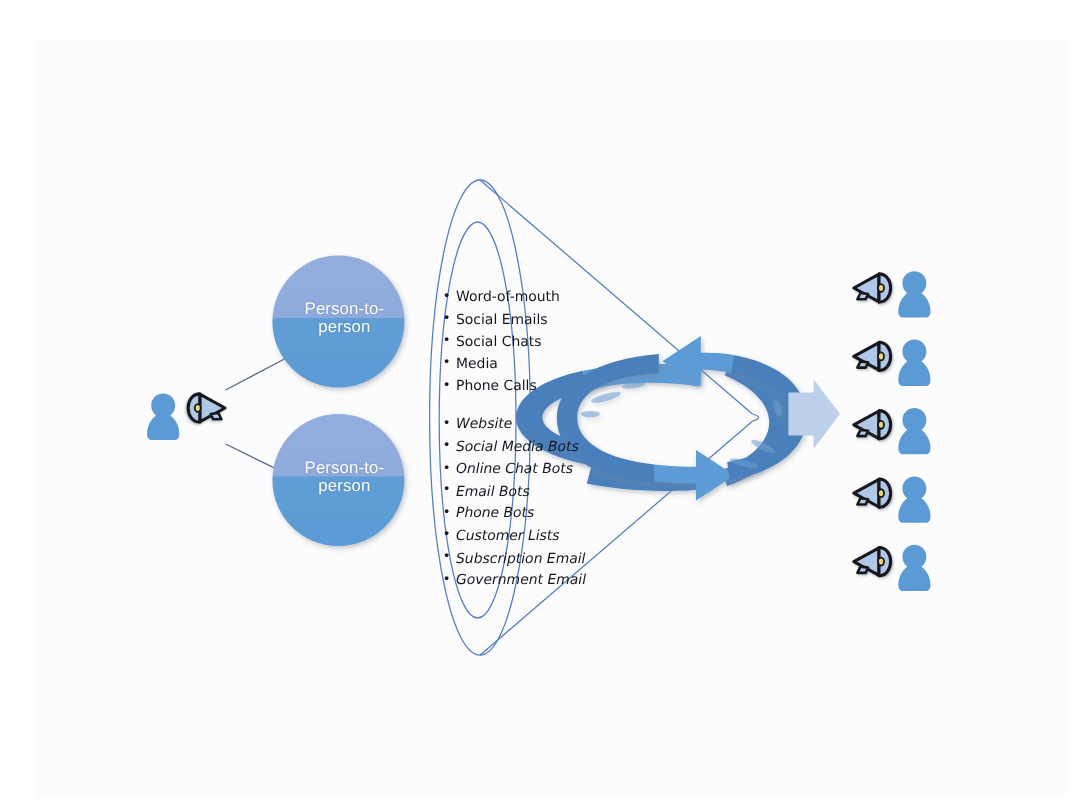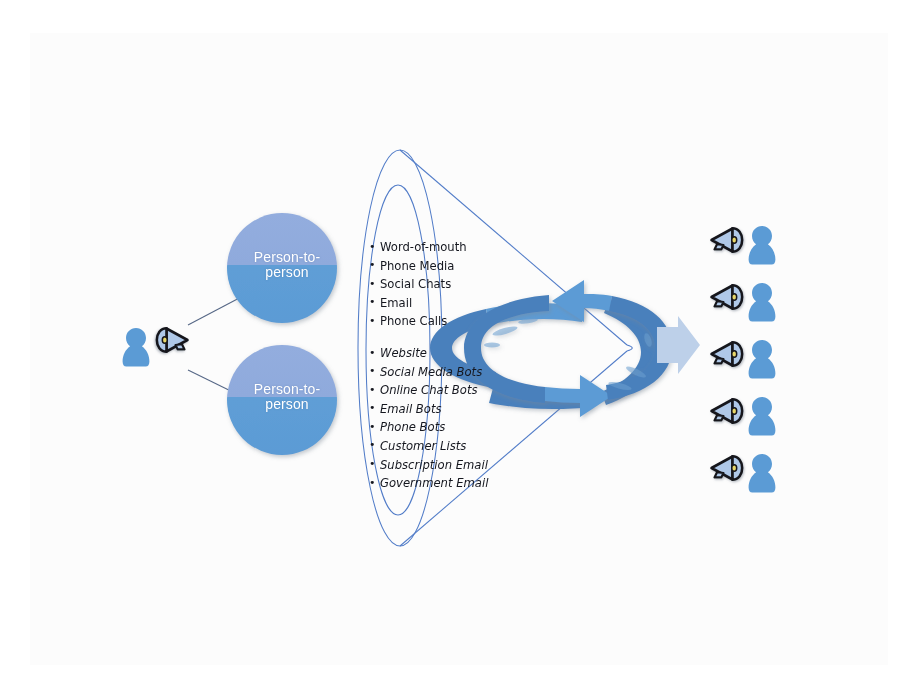--- a/index.html
+++ b/index.html
@@ -306,23 +306,23 @@
       <div>person</div>
     </div>
 
     <div class="node-label" id="label-p2s">
       <div>Person-to-</div>
       <div>person</div>
     </div>
 
     <ul class="bullet-list" id="list-person">
       <li>Word-of-mouth</li>
-      <li>Phone Media</li>
+      <li>Social Emails</li>
       <li>Social Chats</li>
-      <li>Email</li>
+      <li>Media</li>
       <li>Phone Calls</li>
     </ul>
 
     <ul class="bullet-list" id="list-system">
       <li>Website</li>
       <li>Social Media Bots</li>
       <li>Online Chat Bots</li>
       <li>Email Bots</li>
       <li>Phone Bots</li>
       <li>Customer Lists</li>

